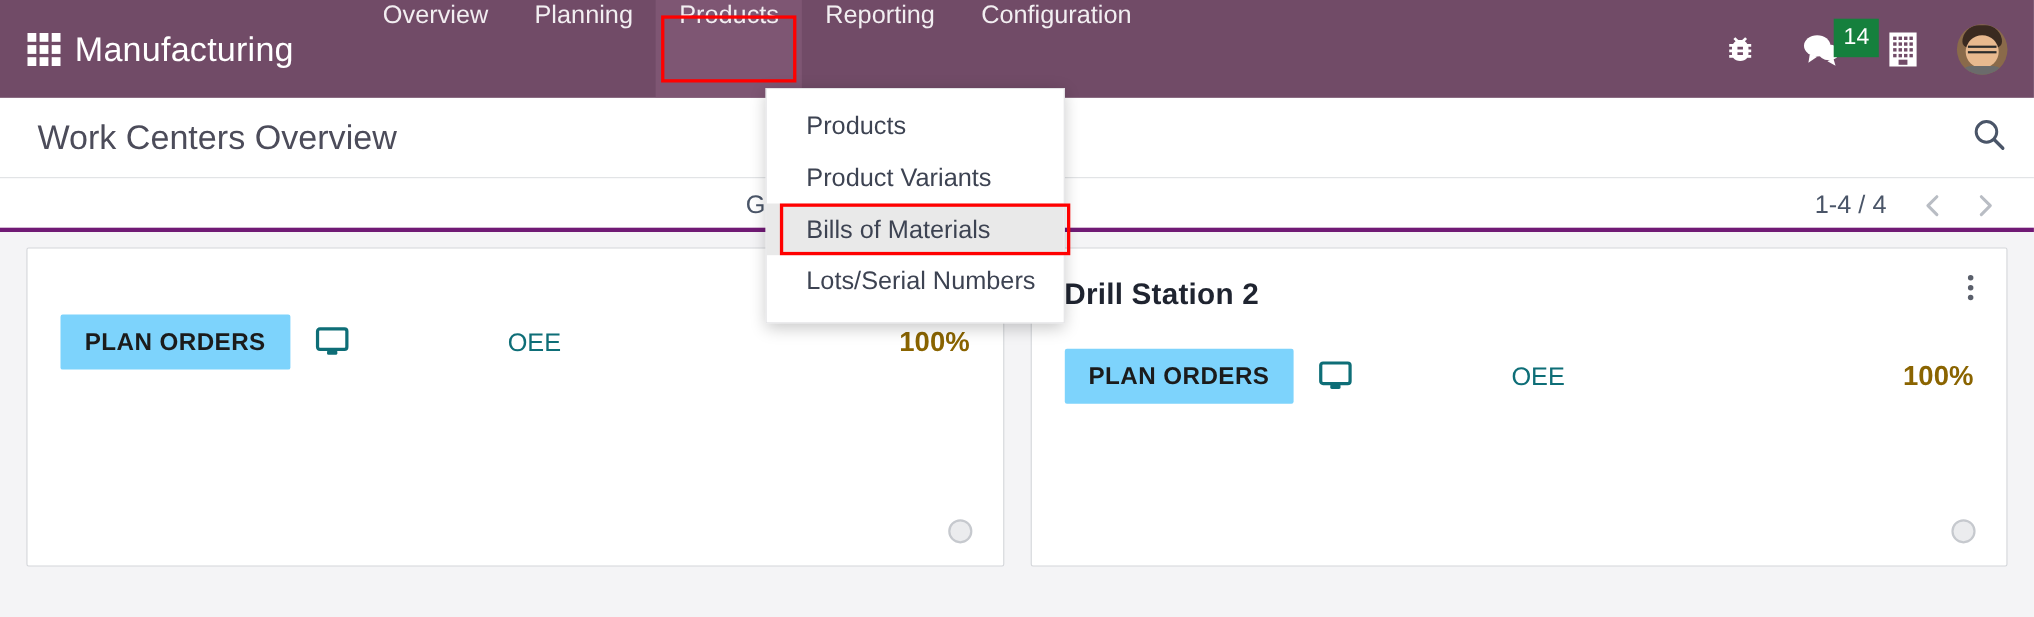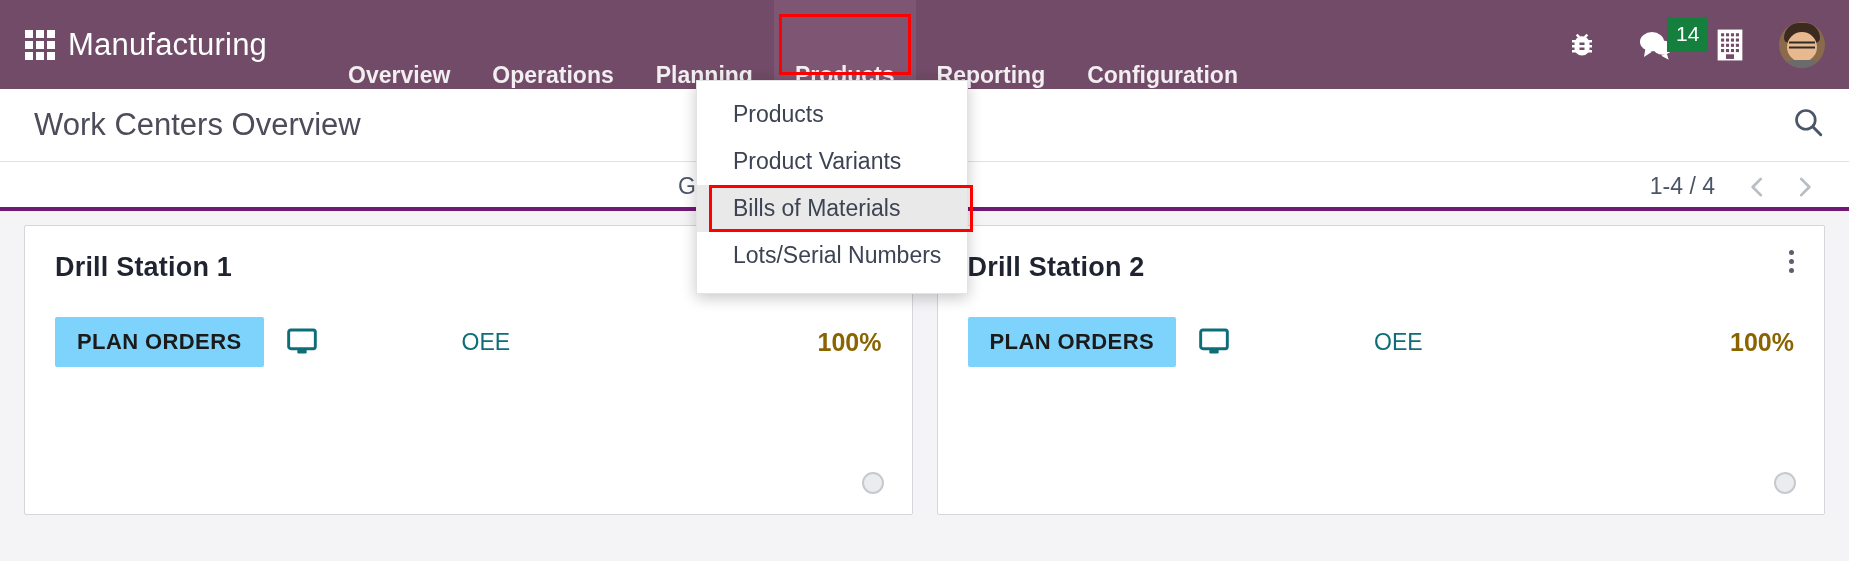--- a/index.html
+++ b/index.html
@@ -30,23 +30,23 @@
     gap: 3px;
   }
   .grid-icon i { background: #ffffff; display: block; width: 8px; height: 8px; }
 
   .brand {
     color: #ffffff; font-size: 31px; font-weight: 400;
     letter-spacing: .2px; margin-right: 60px; white-space: nowrap;
   }
   .menu-items { display: flex; align-items: center; height: 89px; }
   .menu-item {
-    color: #f2eef1; font-size: 23px; font-weight: 700;
+    color: #f2eef1; font-size: 23px; font-weight: 400;
     padding: 0 21px; height: 89px;
-    display: flex; align-items: flex-end; white-space: nowrap;
+    display: flex; align-items: flex-start; white-space: nowrap;
     cursor: pointer;
   }
   .menu-item.active { background: #7e5673; }
   .menu-item.hl { position: relative; }
   .menu-item.hl::after {
     content: ""; position: absolute;
     left: 5px; right: 5px; top: 14px; bottom: 14px;
     border: 3px solid #ff0000; pointer-events: none;
   }
 
@@ -247,23 +247,20 @@
           <i></i>
           <i></i>
       </div>
     </div>
 
     <div class="brand">Manufacturing</div>
 
     <div class="menu-items">
       <div class="menu-item">
         <span>Overview</span>
-      </div>
-      <div class="menu-item">
-        <span>Operations</span>
       </div>
       <div class="menu-item">
         <span>Planning</span>
       </div>
       <div class="menu-item active hl">
         <span>Products</span>
       </div>
       <div class="menu-item">
         <span>Reporting</span>
       </div>
@@ -361,21 +358,20 @@
             <path d="M8.5 4.5 L16 12 l-7.5 7.5" fill="none" stroke="#b9bdc4" stroke-width="2.6" stroke-linecap="round" stroke-linejoin="round"></path>
           </svg>
         </div>
       </div>
     </div>
   </div>
 
   <div class="kanban">
 
     <div class="kcard">
-      <div class="kcard-title">Drill Station 1</div>
       <div class="kcard-menu">
           <i></i>
           <i></i>
           <i></i>
         </div>
       <div class="kcard-row">
         <button class="plan-orders-btn">PLAN ORDERS</button>
         <span class="monitor-icon">
           <svg width="32" height="30" viewBox="0 0 24 22">
             <rect x="2" y="2" width="20" height="14" rx="1.6" fill="none" stroke="#0e6e77" stroke-width="2.2"></rect>

